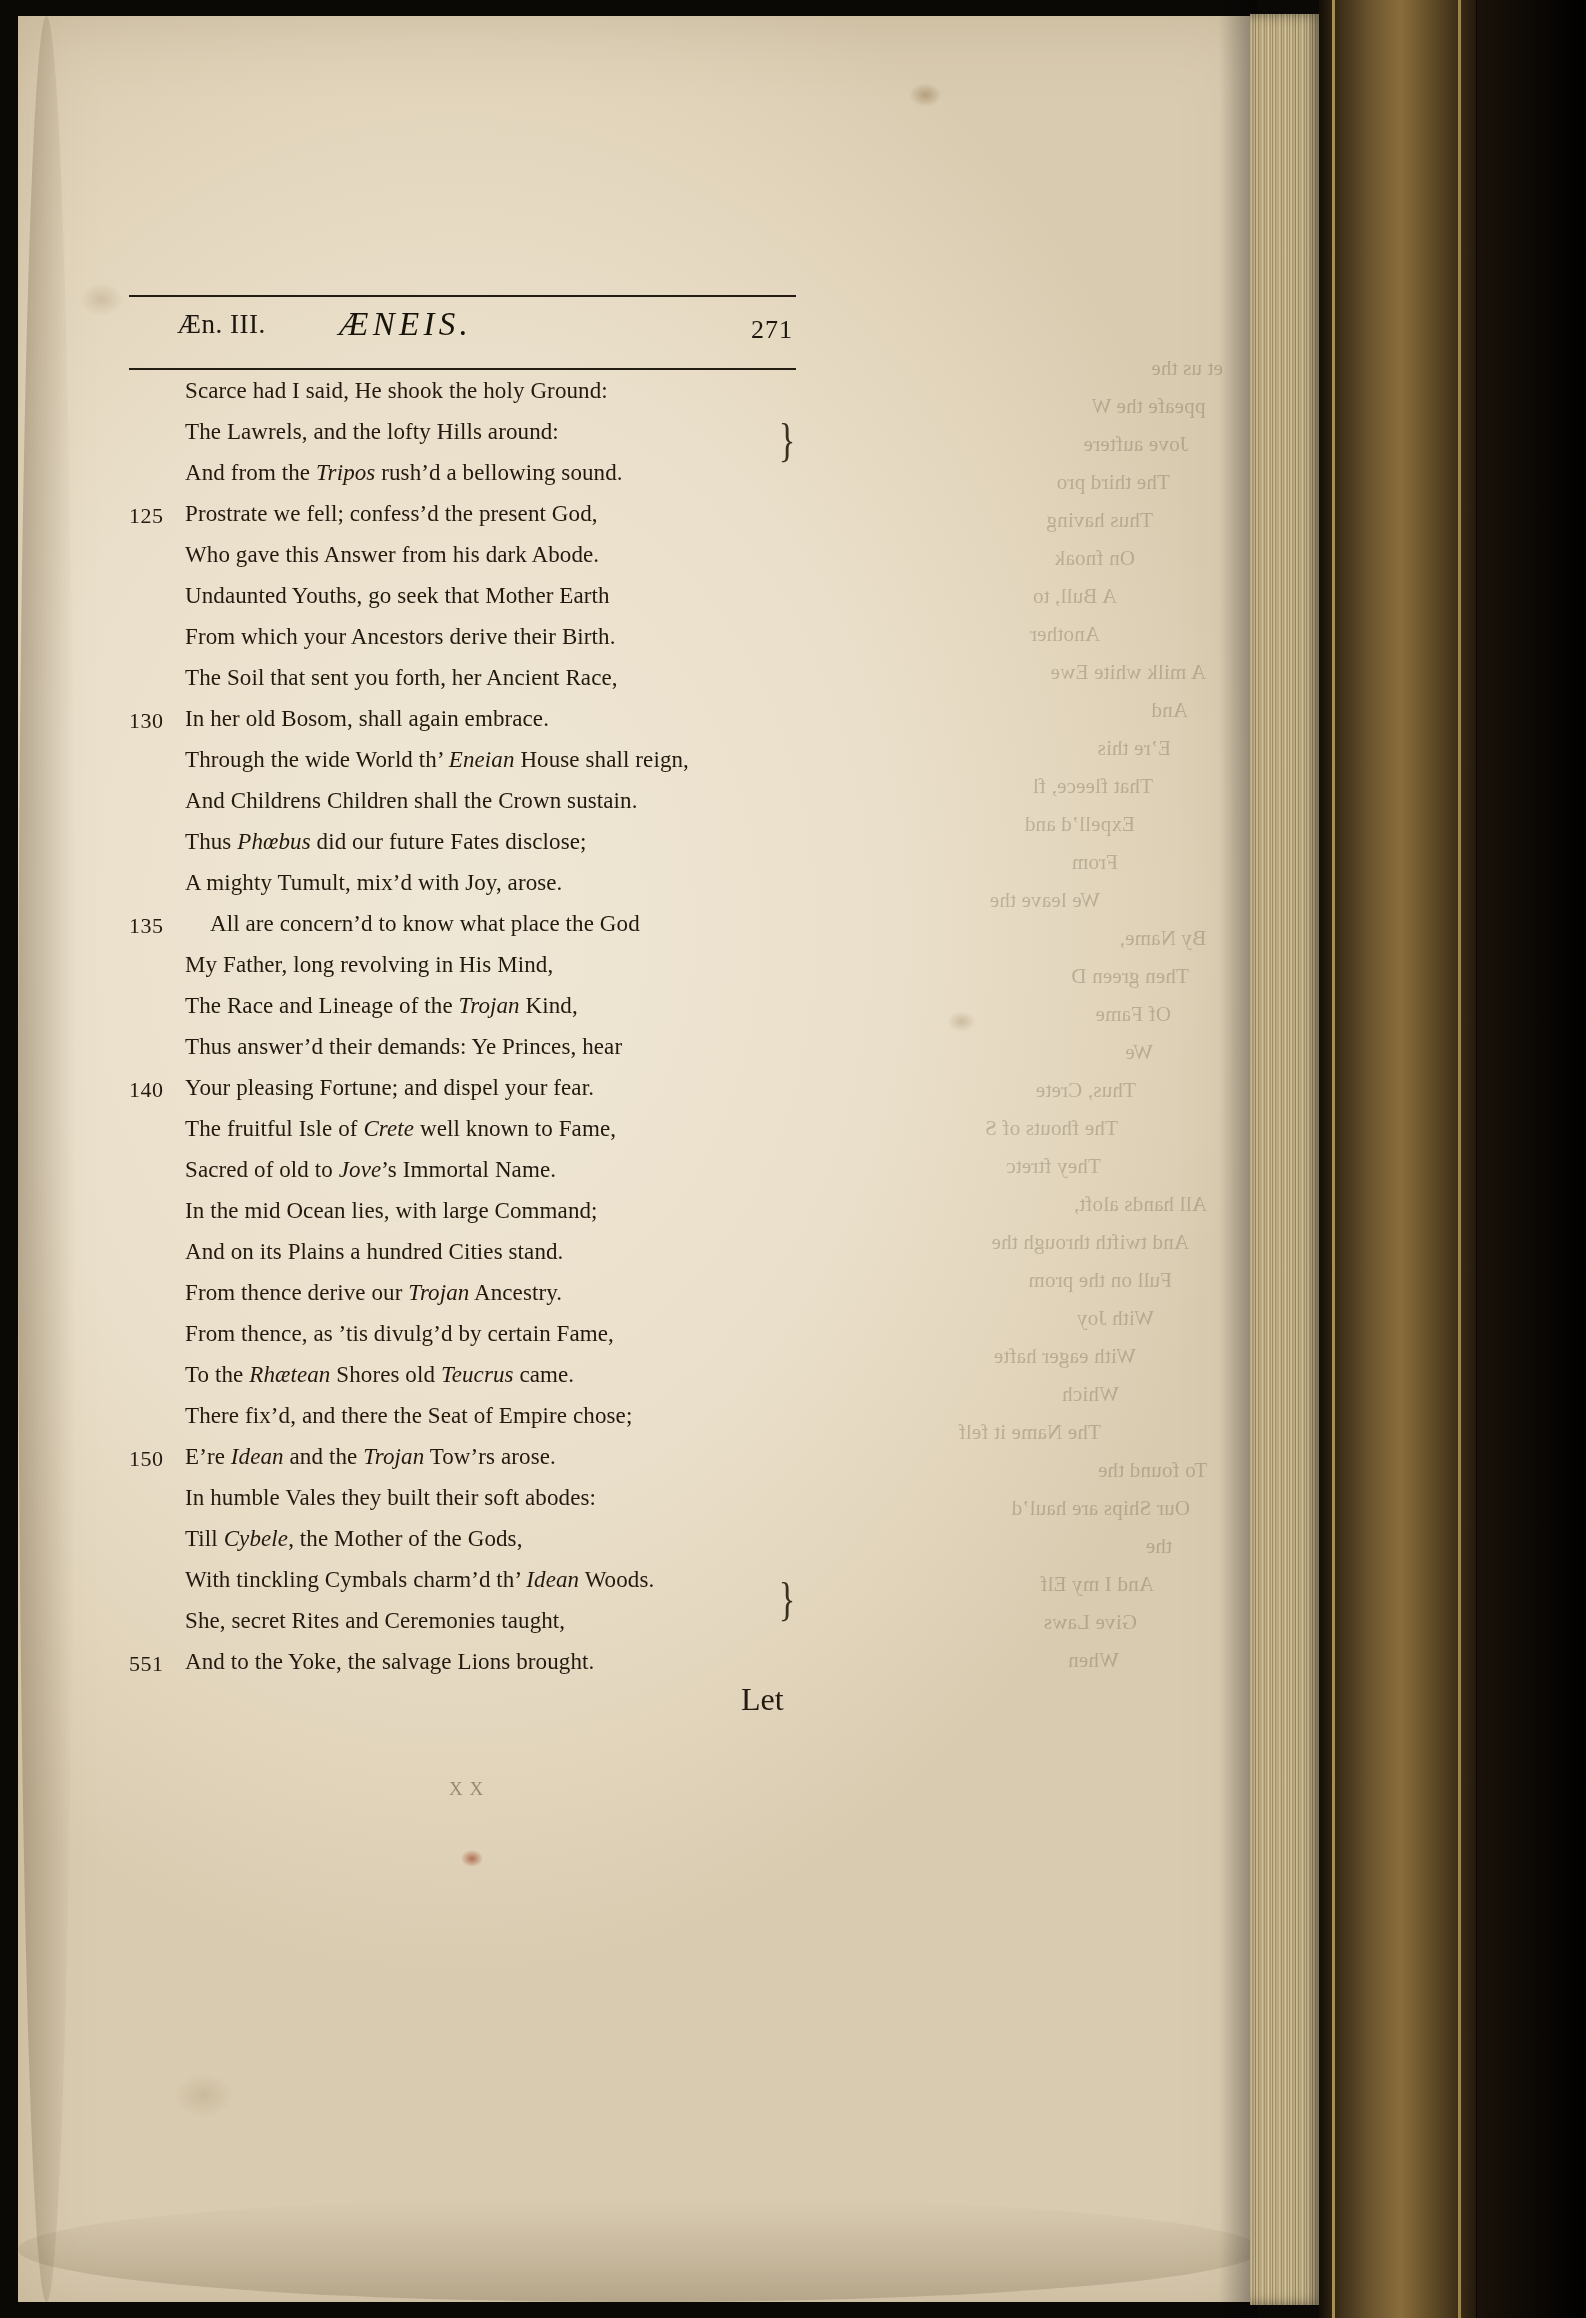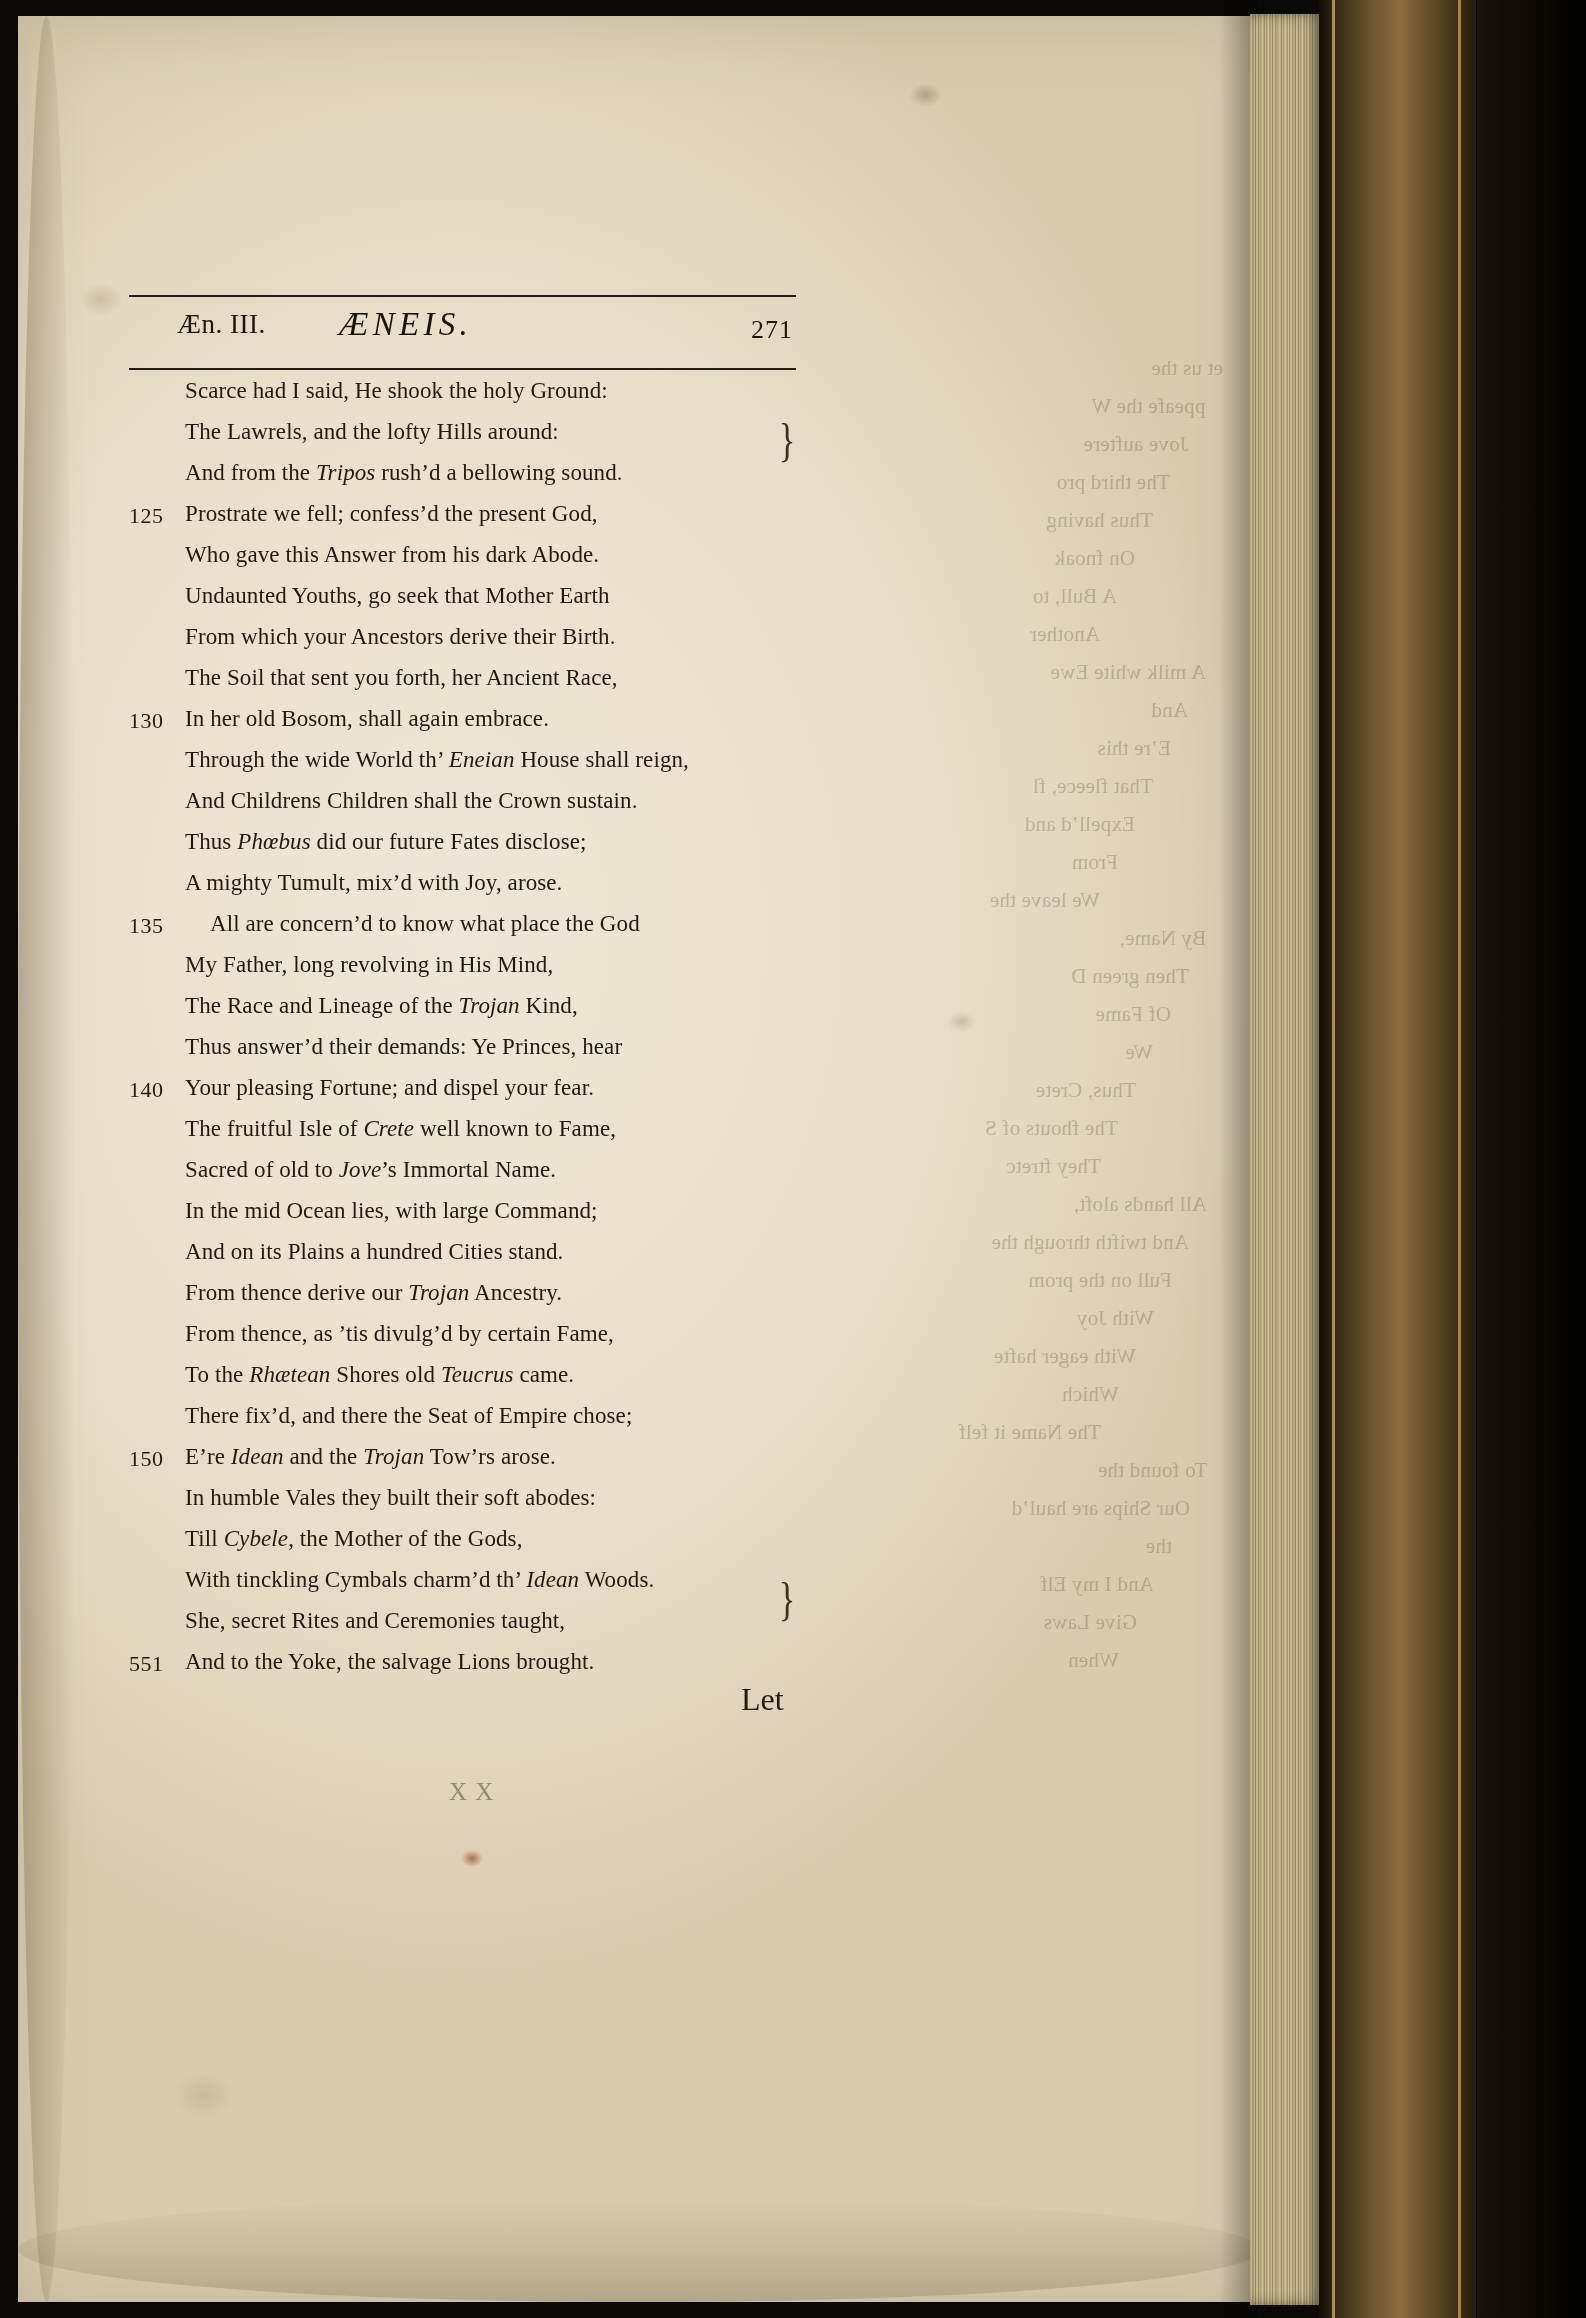--- a/index.html
+++ b/index.html
@@ -163,21 +163,21 @@
   #catchword {
     position: absolute;
     left: 723px;
     top: 1665px;
     font-size: 32px;
     color: #231a10;
   }
   #sig-mark {
     position: absolute;
     left: 431px; top: 1762px;
-    font-size: 25px; color: rgba(60,48,30,0.45);
+    font-size: 19px; color: rgba(60,48,30,0.45);
     letter-spacing: 1px;
   }
 
   
   #fore-edge {
     position: absolute;
     left: 1250px; top: 14.3px;
     width: 71px; height: 2291px;
     background:
       repeating-linear-gradient(to right,

